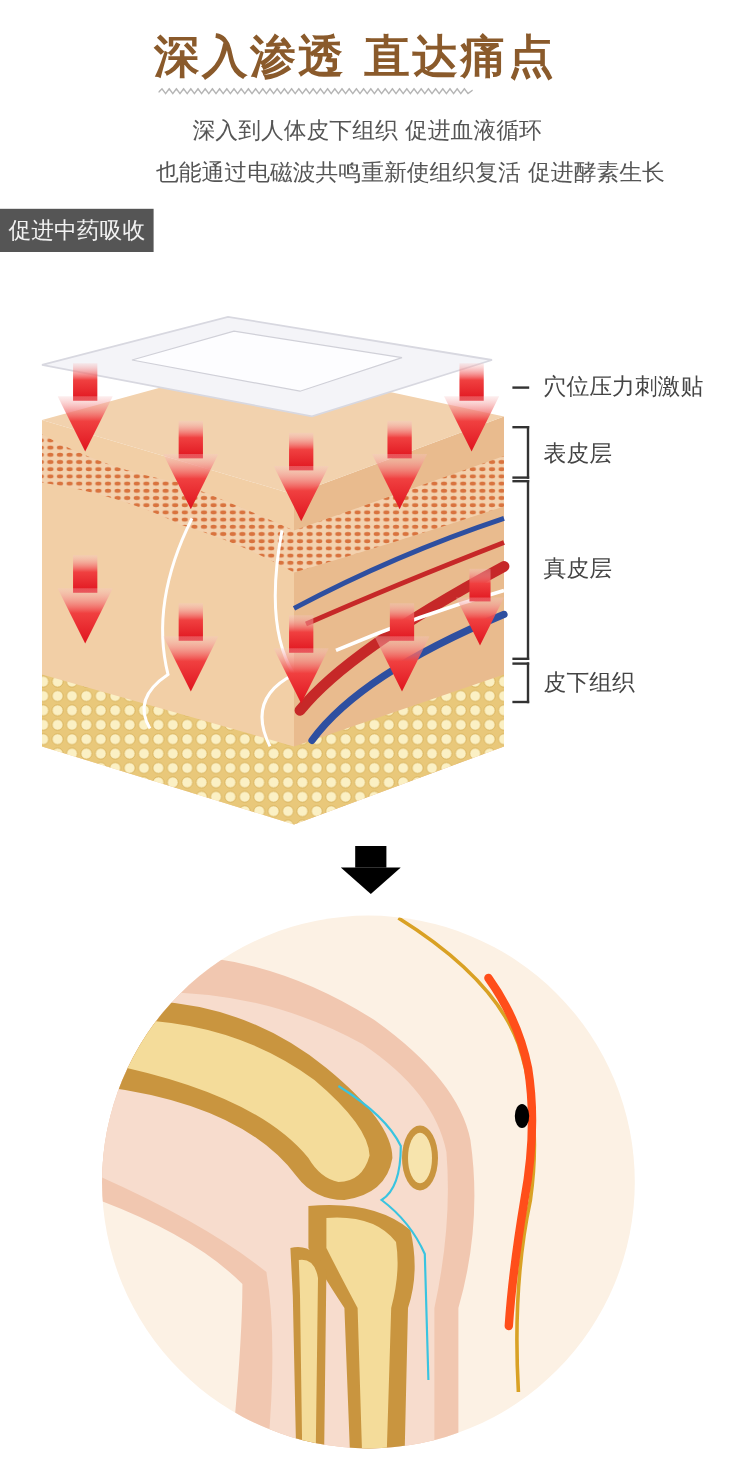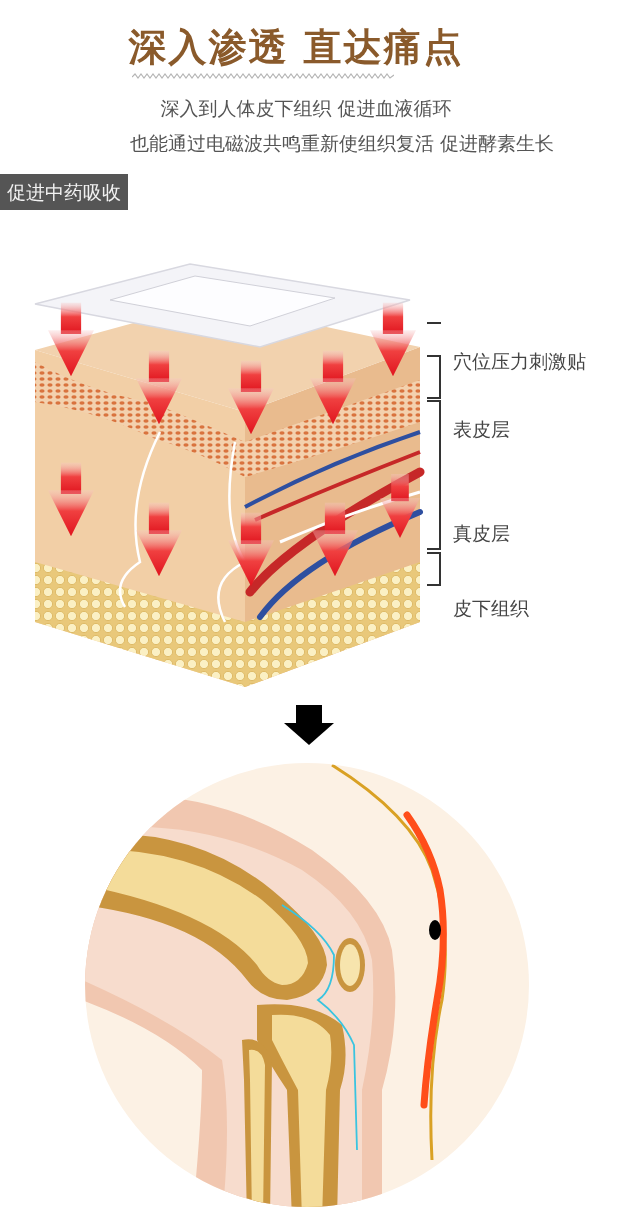--- a/index.html
+++ b/index.html
@@ -10,21 +10,21 @@
   .wave { position:absolute; top:73px; left:132px; width:262px; height:8px; }
   .sub { position:absolute; left:0; width:612px; text-align:center; color:#555;
          font-size:19px; }
   .sub1 { top:96px; }
   .sub2 { top:131px;padding-left:36px; }
   .tags { position:absolute; top:174px; left:0; width:617px; display:flex;
           justify-content:flex-start; gap:6px; }
   .tag { background:#555555; color:#f2f2f2; font-size:19px; padding:5px 7px;
          line-height:26px; }
   .skin { position:absolute; top:262px; left:30px; width:395px; height:440px; }
-  .label { position:absolute; color:#444; font-size:19px;margin-top:40px; }
+  .label { position:absolute; color:#444; font-size:19px; }
   .bracket { position:absolute; border:2px solid #333; border-left:none; width:12px; }
   .dash { position:absolute; height:2px; width:14px; background:#333; }
   .down-arrow { position:absolute; top:705px; left:284px; width:50px; height:42px; }
   .knee { position:absolute; top:760px; left:82px; width:450px; height:450px; }
 </style>
 </head>
 <body>
 
 <div class="title">深入渗透 直达痛点</div>
 
@@ -93,24 +93,24 @@
   <use href="#redarrow" x="106" y="240" width="46" height="75"></use>
   <use href="#redarrow" x="198" y="250" width="46" height="75"></use>
   <use href="#redarrow" x="282" y="240" width="46" height="75"></use>
   <use href="#redarrow" x="350" y="210" width="40" height="68"></use>
 </svg>
 
 <div class="dash" style="top:322px; left:427px;"></div>
 <div class="label" style="top:309px; left:453px;">穴位压力刺激贴</div>
 
 <div class="bracket" style="top:355px; left:427px; height:40px;"></div>
-<div class="label" style="top:377px; left:453px;">表皮层</div>
+<div class="label" style="top:365px; left:453px;">表皮层</div>
 
 <div class="bracket" style="top:400px; left:427px; height:146px;"></div>
-<div class="label" style="top:481px; left:453px;">真皮层</div>
+<div class="label" style="top:461px; left:453px;">真皮层</div>
 
 <div class="bracket" style="top:552px; left:427px; height:30px;"></div>
 <div class="label" style="top:556px; left:453px;">皮下组织</div>
 
 <svg class="down-arrow" viewBox="0 0 50 42">
   <rect x="12" y="0" width="26" height="18" fill="#000"></rect>
   <polygon points="0,18 50,18 25,40" fill="#000"></polygon>
 </svg>
 
 <svg class="knee" viewBox="0 0 450 450">

